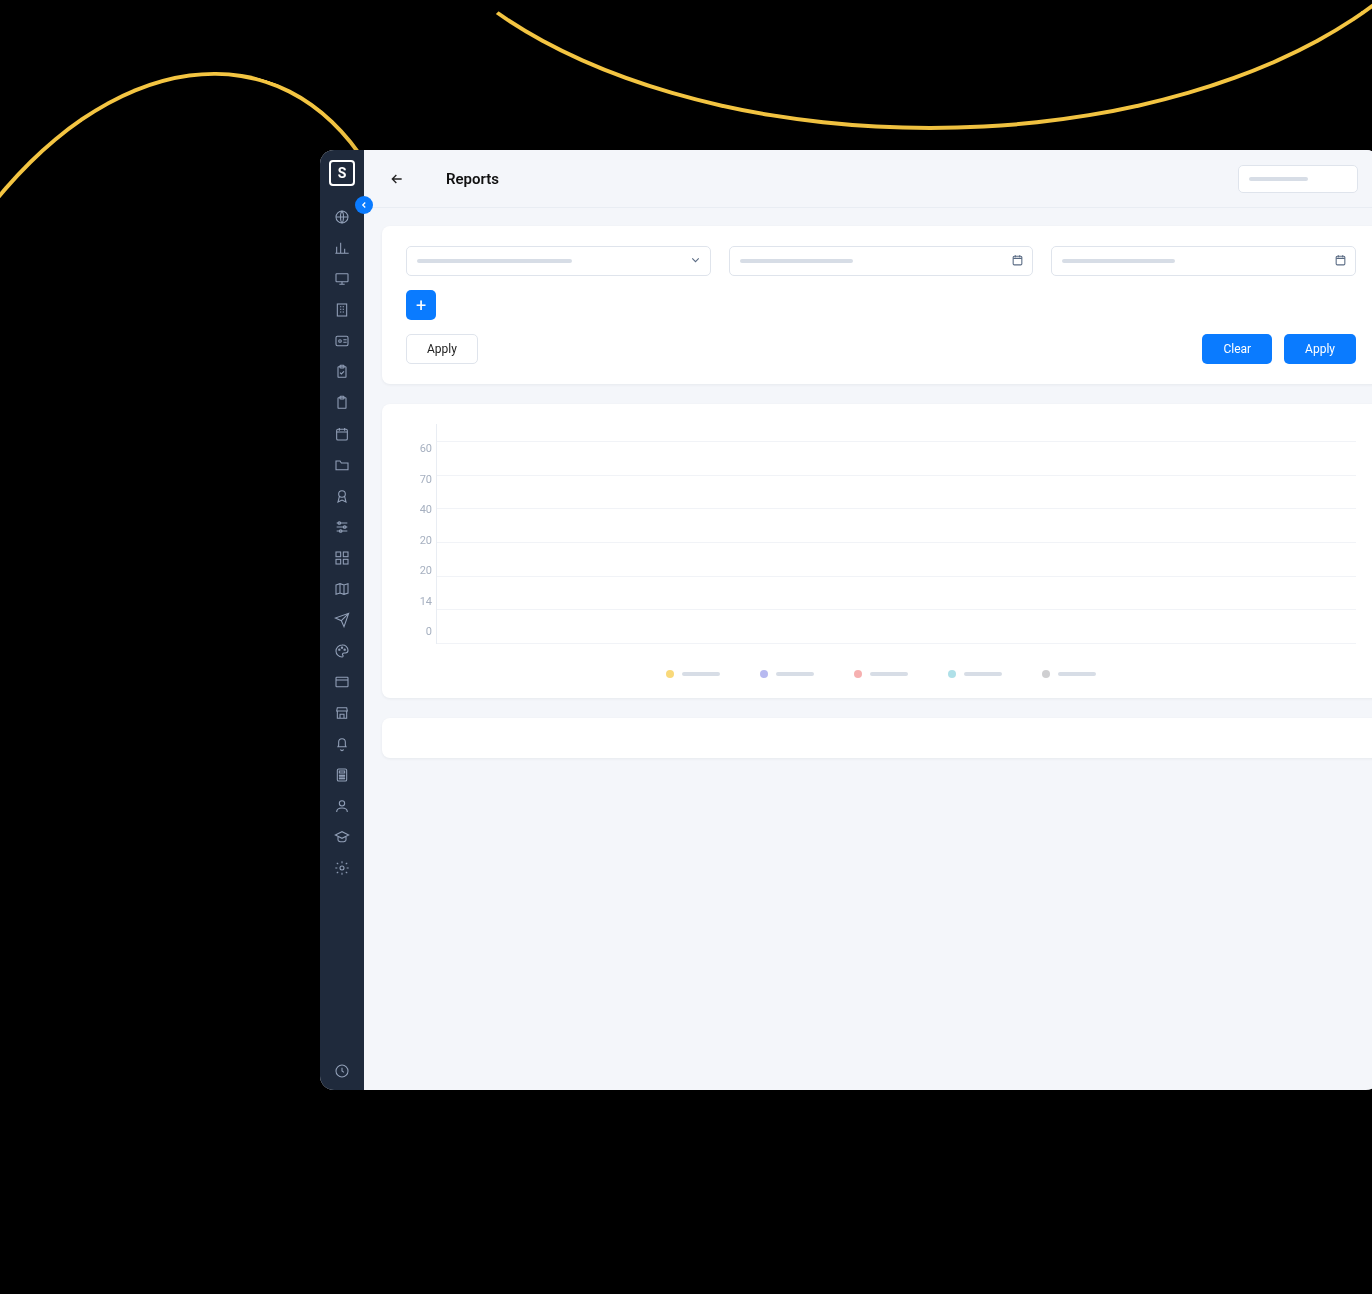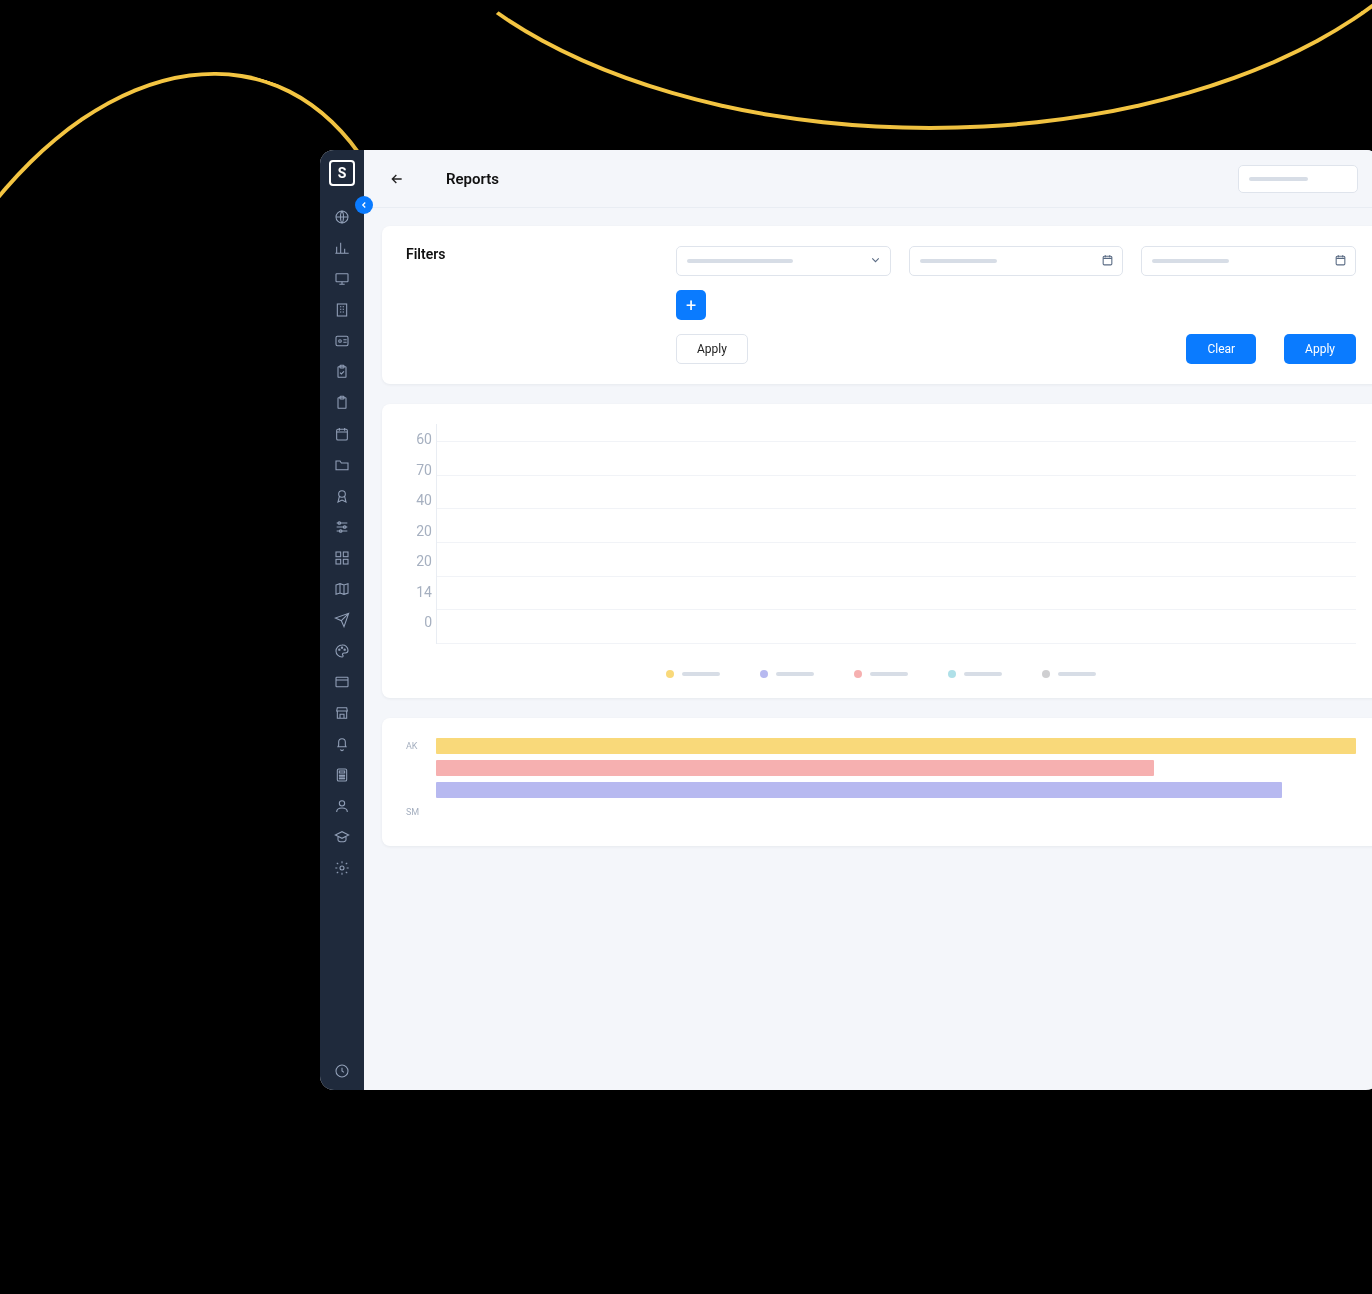--- a/index.html
+++ b/index.html
@@ -150,26 +150,26 @@
   }
   .filter-actions{display:flex;gap:12px;align-items:center;}
   .btn{
     height:30px;padding:0 20px;border-radius:5px;
     font-size:12px;cursor:pointer;
     display:flex;align-items:center;justify-content:center;
     border:1px solid transparent;
   }
   .btn-outline{border-color:#dfe4ec;background:#fff;color:#222;}
   .btn-primary{background:#0a7bff;color:#fff;}
-  .actions-right{margin-left:auto;display:flex;gap:28px;}
+  .actions-right{margin-left:auto;display:flex;gap:12px;}
 
   
   .barchart-wrap{position:relative;padding-left:30px;}
   .yaxis{position:absolute;left:0;top:0;bottom:22px;width:28px;}
-  .ytick{position:absolute;right:2px;font-size:14px;color:#a6b0c0;transform:translateY(-50%);}  
+  .ytick{position:absolute;right:2px;font-size:11px;color:#a6b0c0;transform:translateY(-50%);margin-top:9px;}  
   .grid{position:relative;height:220px;border-left:1px solid #e9edf3;border-bottom:1px solid #e9edf3;}
   .gridline{position:absolute;left:0;right:0;height:1px;background:#f1f3f7;}
   .bars{position:absolute;left:0;right:0;bottom:0;top:0;display:flex;align-items:flex-end;}
   .group{flex:1;display:flex;align-items:flex-end;justify-content:center;gap:3px;position:relative;}
   .bar{width:26px;border-radius:1px 1px 0 0;}
 
   .legend{display:flex;justify-content:center;gap:40px;margin-top:26px;}
   .leg-item{display:flex;align-items:center;gap:8px;}
   .leg-dot{width:8px;height:8px;border-radius:50%;}
   .leg-line{width:38px;height:4px;background:#d7dde6;border-radius:2px;}
@@ -356,23 +356,20 @@
       <div class="header-spacer"></div>
       <div class="header-pill">
         <div class="placeholder-line" style="width:60%"></div>
       </div>
     </div>
 
     <div class="content">
 
       <div class="card">
         <div class="filters-body">
-          <div class="filters-left">
-            <div class="card-title">Filters</div>
-          </div>
           <div class="filters-right">
             <div class="filter-row">
               <div class="inp">
                 <div class="ph"></div>
                 <span class="right-ic"><svg viewBox="0 0 24 24">
                       <polyline points="6 9 12 15 18 9"></polyline>
                     </svg></span>
               </div>
               <div class="inp">
                 <div class="ph" style="width:40%"></div>
@@ -485,25 +482,17 @@
               <div class="leg-line"></div>
             </div>
             <div class="leg-item">
               <div class="leg-dot" style="background: rgb(207, 207, 209);"></div>
               <div class="leg-line"></div>
             </div>
           </div>
       </div>
 
       <div class="card">
-        <div class="hbar-wrap" id="hbars">
-            <div class="hlabel" style="top: 8px;">AK</div>
-            <div class="hbar" style="width: 100%; background: rgb(249, 217, 122);"></div>
-            <div class="hbar" style="width: 78%; background: rgb(246, 176, 176);"></div>
-            <div class="hbar" style="width: 92%; background: rgb(183, 185, 240);"></div>
-            <div class="hlabel" style="top: 74px;">SM</div>
-            <div class="hbar" style="width: 0%; background: transparent;"></div>
-          </div>
       </div>
 
     </div>
   </div>
 </div>
 
 </body></html>

